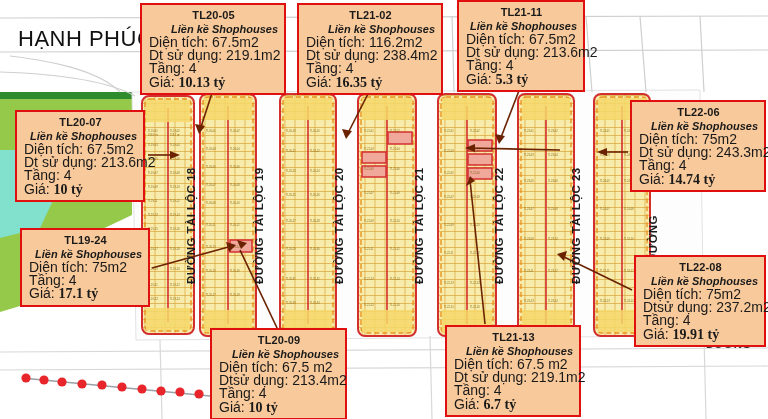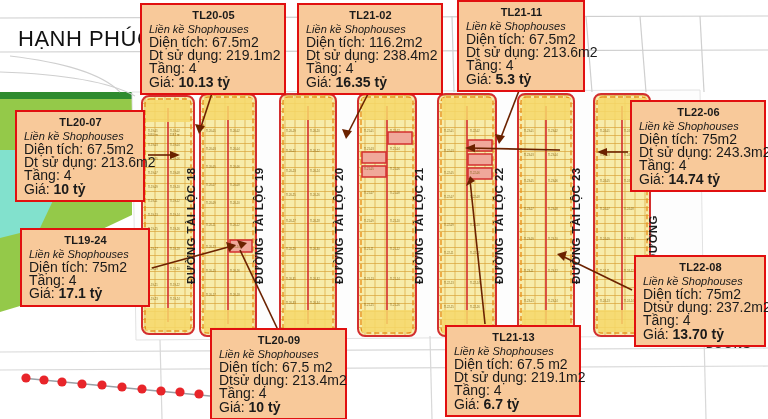--- a/index.html
+++ b/index.html
@@ -25,28 +25,28 @@
     z-index:40;
   }
   .callout .ttl {
     text-align:center;
     font-weight:bold;
     font-size:11px;
     letter-spacing:.1px;
     line-height:14px;
   }
   .callout .sub {
-    text-align:left;
+    text-align:right;
     font-style:italic;
-    font-weight:normal;
+    font-weight:bold;
     font-size:11px;
     line-height:14px;
   }
   .callout .row { font-size:14px; }
-  .callout .row b { font-weight:bold; }
+  .callout .row b { font-weight:bold;font-family:Liberation Serif, serif; }
 
   
   .hanhphuc {
     position:absolute;
     left:18px; top:26px;
     font-size:22px;
     letter-spacing:.5px;
     color:#111;
     z-index:20;
     font-family:"Liberation Sans", sans-serif;
@@ -427,21 +427,21 @@
   <div class="row"><span>Tầng:</span> <span>4</span></div>
   <div class="row"><span>Giá:</span> <b>14.74 tỷ</b></div>
 </div>
 
 <div class="callout" style="left:634px; top:255px; width:132px;">
   <div class="ttl">TL22-08</div>
   <div class="sub">Liền kề Shophouses</div>
   <div class="row"><span>Diện tích:</span> <span>75m2</span></div>
   <div class="row"><span>Dtsử dụng:</span> <span>237.2m2</span></div>
   <div class="row"><span>Tầng:</span> <span>4</span></div>
-  <div class="row"><span>Giá:</span> <b>13.70 tỷ</b></div>
+  <div class="row"><span>Giá:</span> <b>19.91 tỷ</b></div>
 </div>
 
 <div class="callout" style="left:210px; top:328px; width:137px;">
   <div class="ttl">TL20-09</div>
   <div class="sub">Liền kề Shophouses</div>
   <div class="row"><span>Diện tích:</span> <span>67.5 m2</span></div>
   <div class="row"><span>Dtsử dụng:</span> <span>213.4m2</span></div>
   <div class="row"><span>Tầng:</span> <span>4</span></div>
   <div class="row"><span>Giá:</span> <b>10 tỷ</b></div>
 </div>

